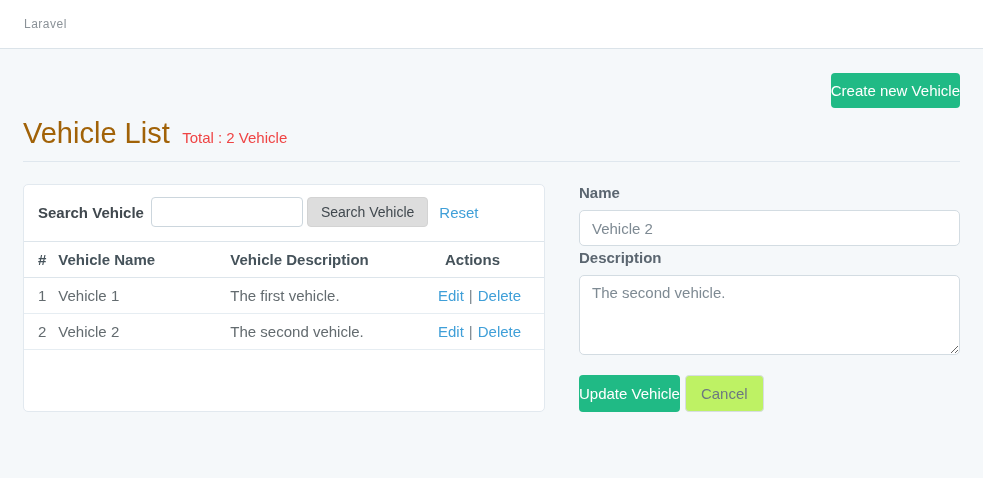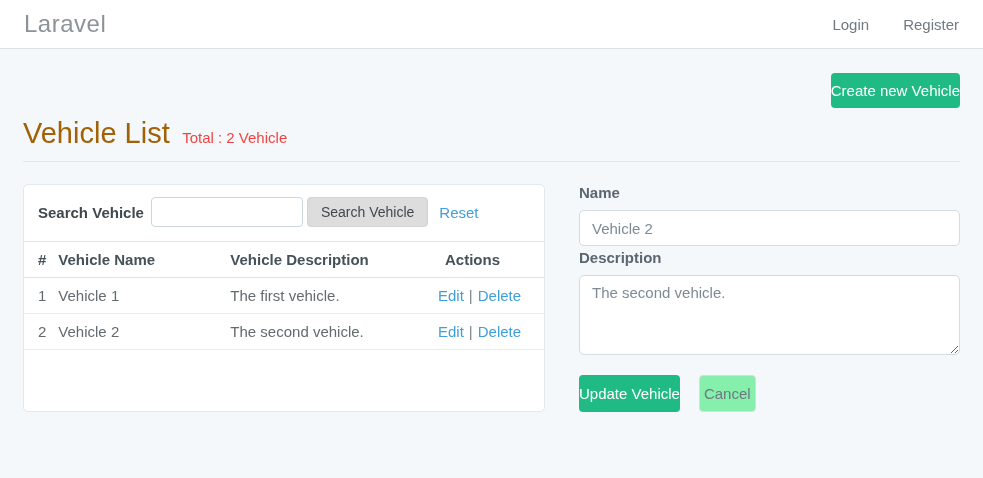--- a/index.html
+++ b/index.html
@@ -19,21 +19,21 @@
   .navbar {
     height: 49px;
     background: #ffffff;
     border-bottom: 1px solid #dbe3e9;
     display: flex;
     align-items: center;
     justify-content: space-between;
     padding: 0 24px;
   }
   .brand {
-    font-size: 24px;
+    font-size: 12px;
     color: #8b9298;
     letter-spacing: 0.5px;
     text-decoration: none;
     cursor: pointer;
   }
   .nav-links { display: flex; align-items: center; }
   .nav-link {
     color: #707a80;
     font-size: 15px;
     margin-left: 34px;
@@ -162,38 +162,34 @@
   .btn {
     border: none;
     border-radius: 4px;
     font-size: 15px;
     padding: 9px 0;
     font-family: inherit;
     cursor: pointer;
   }
   .btn-green { background: var(--accent, #20ba85); color: #ffffff; }
   .btn-cancel {
-    background: #86efac;
+    background: #bef264;
     border: 1px solid #d6dde2;
     color: #6d7880;
-    padding: 9px 4px;
-    margin-left: 19px;
+    padding: 9px 15px;
+    margin-left: 5px;
   }
 </style>
 </head>
 <body>
 
 <div class="page">
 
   <nav class="navbar">
     <a class="brand">Laravel</a>
-    <div class="nav-links">
-      <a class="nav-link">Login</a>
-      <a class="nav-link">Register</a>
-    </div>
   </nav>
 
   <div class="container">
 
     <div class="create-row">
       <button class="btn btn-green">Create new Vehicle</button>
     </div>
 
     <div class="heading-row">
       <span class="page-title">Vehicle List</span>

